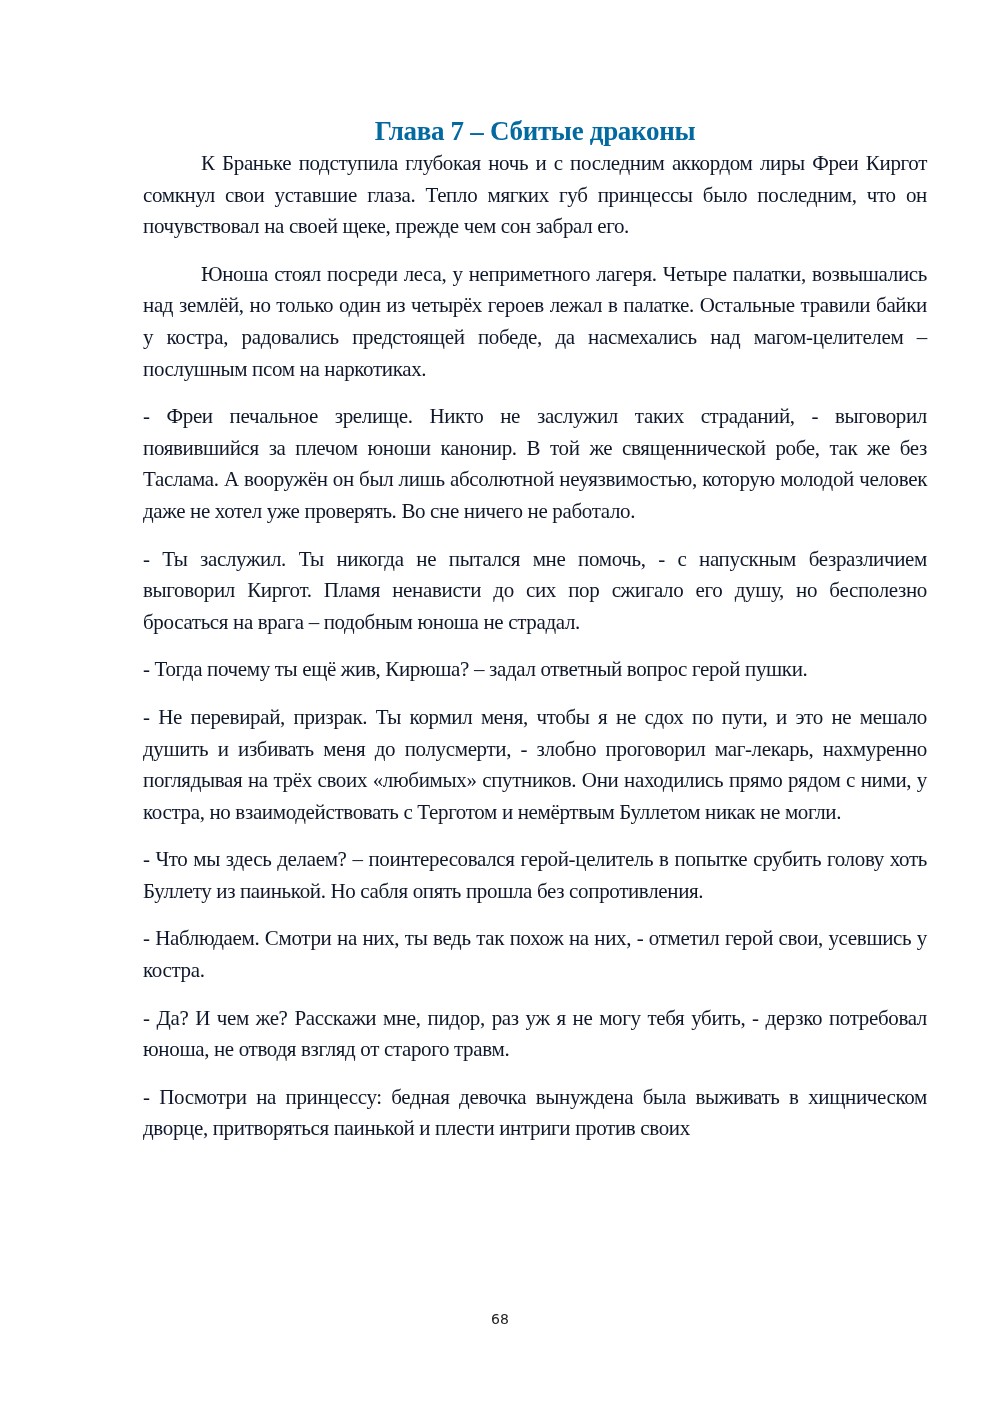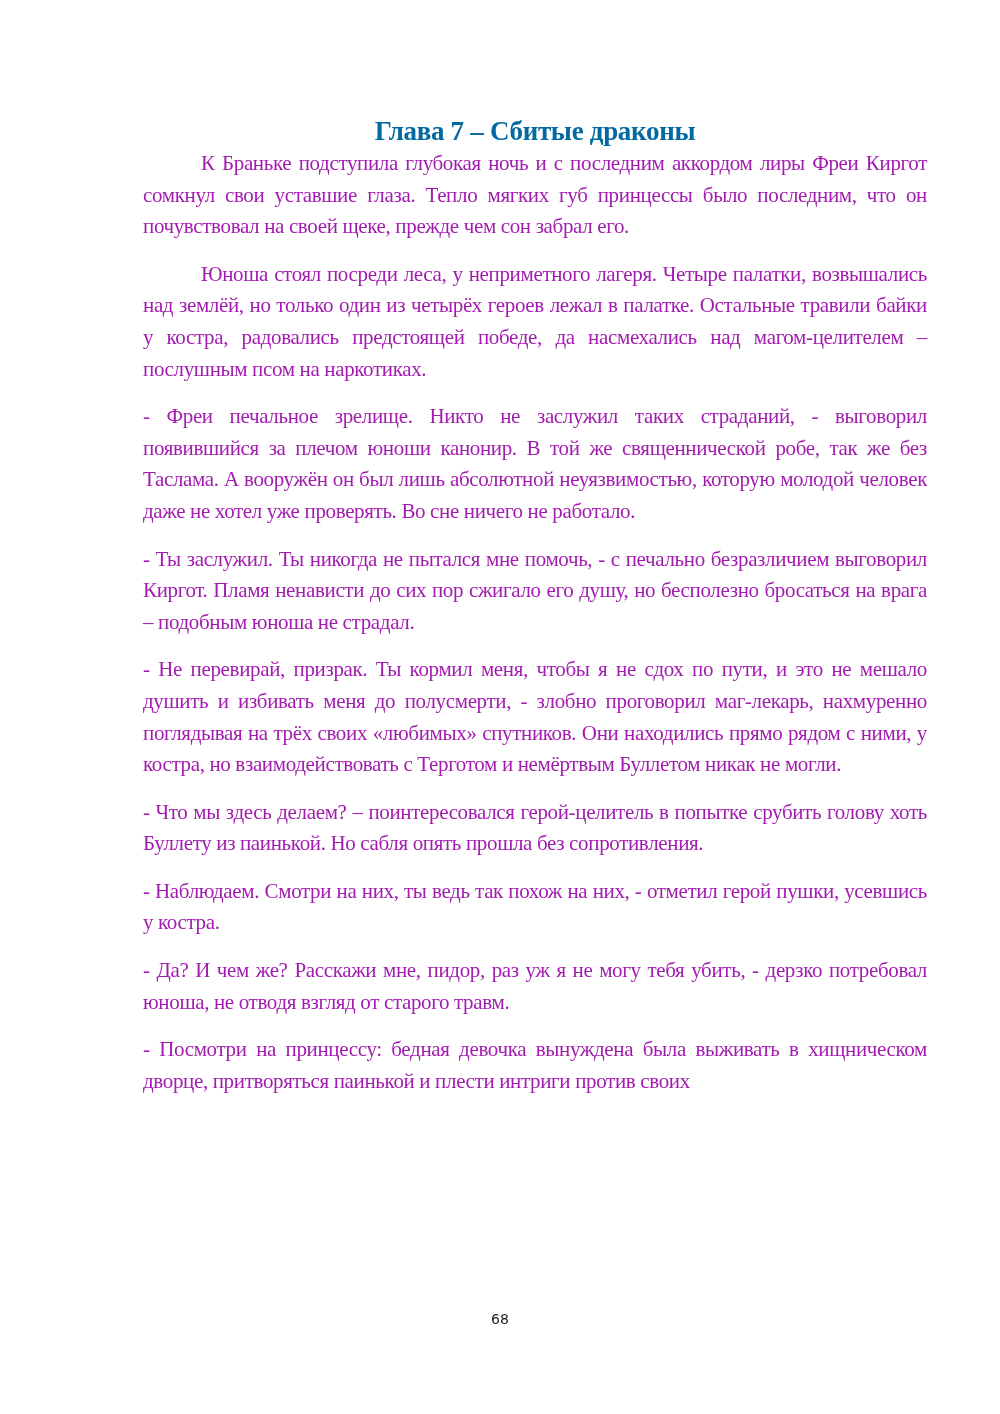--- a/index.html
+++ b/index.html
@@ -13,21 +13,21 @@
       text-align: center;
       font-family: "Liberation Serif", serif;
       font-weight: bold; font-size: 27px; line-height: 36px;
       letter-spacing: -0.3px;
       color: #0369a1;
     }
     .body-text {
       position: absolute; top: 148px; left: 143px; width: 784px;
       font-family: "Liberation Serif", serif;
       font-size: 21px; line-height: 31.6px;
-      color: #a21caf;
+      color: #0f172a;
       letter-spacing: -0.35px;
     }
     .para {
       margin: 0 0 16px 0;
       text-align: justify;
       text-align-last: left;
       hyphens: none;
     }
     .para.indent { text-indent: 58px; }
     .page-number {
@@ -41,22 +41,23 @@
 </head>
 <body>
 
 <div class="page">
   <h1 class="title">Глава 7 – Сбитые драконы</h1>
 
   <div class="body-text">
     <p class="para indent">К Браньке подступила глубокая ночь и с последним аккордом лиры Фреи Киргот сомкнул свои уставшие глаза. Тепло мягких губ принцессы было последним, что он почувствовал на своей щеке, прежде чем сон забрал его.</p>
     <p class="para indent">Юноша стоял посреди леса, у неприметного лагеря. Четыре палатки, возвышались над землёй, но только один из четырёх героев лежал в палатке. Остальные травили байки у костра, радовались предстоящей победе, да насмехались над магом-целителем – послушным псом на наркотиках.</p>
     <p class="para">- Фреи печальное зрелище. Никто не заслужил таких страданий, - выговорил появившийся за плечом юноши канонир. В той же священнической робе, так же без Таслама. А вооружён он был лишь абсолютной неуязвимостью, которую молодой человек даже не хотел уже проверять. Во сне ничего не работало.</p>
-    <p class="para">- Ты заслужил. Ты никогда не пытался мне помочь, - с печально безразличием выговорил Киргот. Пламя ненависти до сих пор сжигало его душу, но бесполезно бросаться на врага – подобным юноша не страдал.</p>
+    <p class="para">- Ты заслужил. Ты никогда не пытался мне помочь, - с напускным безразличием выговорил Киргот. Пламя ненависти до сих пор сжигало его душу, но бесполезно бросаться на врага – подобным юноша не страдал.</p>
+    <p class="para">- Тогда почему ты ещё жив, Кирюша? – задал ответный вопрос герой пушки.</p>
     <p class="para">- Не перевирай, призрак. Ты кормил меня, чтобы я не сдох по пути, и это не мешало душить и избивать меня до полусмерти, - злобно проговорил маг-лекарь, нахмуренно поглядывая на трёх своих «любимых» спутников. Они находились прямо рядом с ними, у костра, но взаимодействовать с Терготом и немёртвым Буллетом никак не могли.</p>
     <p class="para">- Что мы здесь делаем? – поинтересовался герой-целитель в попытке срубить голову хоть Буллету из паинькой. Но сабля опять прошла без сопротивления.</p>
-    <p class="para">- Наблюдаем. Смотри на них, ты ведь так похож на них, - отметил герой пушки, усевшись у костра.</p>
+    <p class="para">- Наблюдаем. Смотри на них, ты ведь так похож на них, - отметил герой свои, усевшись у костра.</p>
     <p class="para">- Да? И чем же? Расскажи мне, пидор, раз уж я не могу тебя убить, - дерзко потребовал юноша, не отводя взгляд от старого травм.</p>
     <p class="para">- Посмотри на принцессу: бедная девочка вынуждена была выживать в хищническом дворце, притворяться паинькой и плести интриги против своих</p>
   </div>
 
   <div class="page-number">68</div>
 </div>
 
 </body></html>

